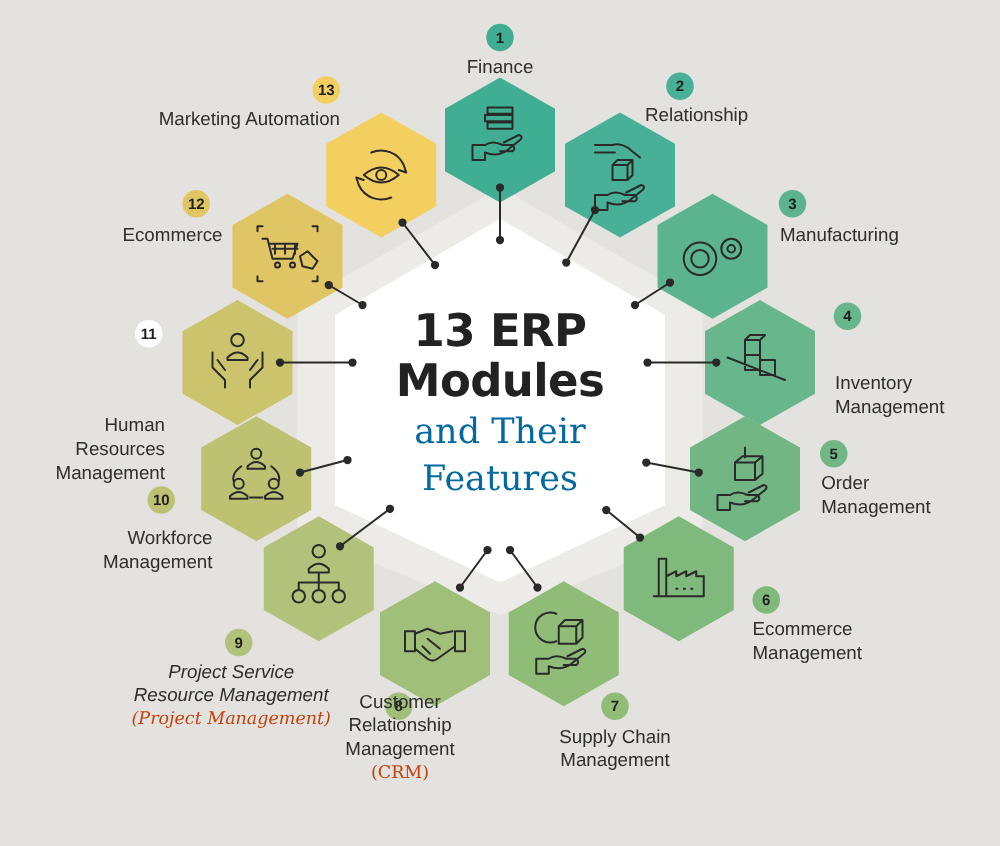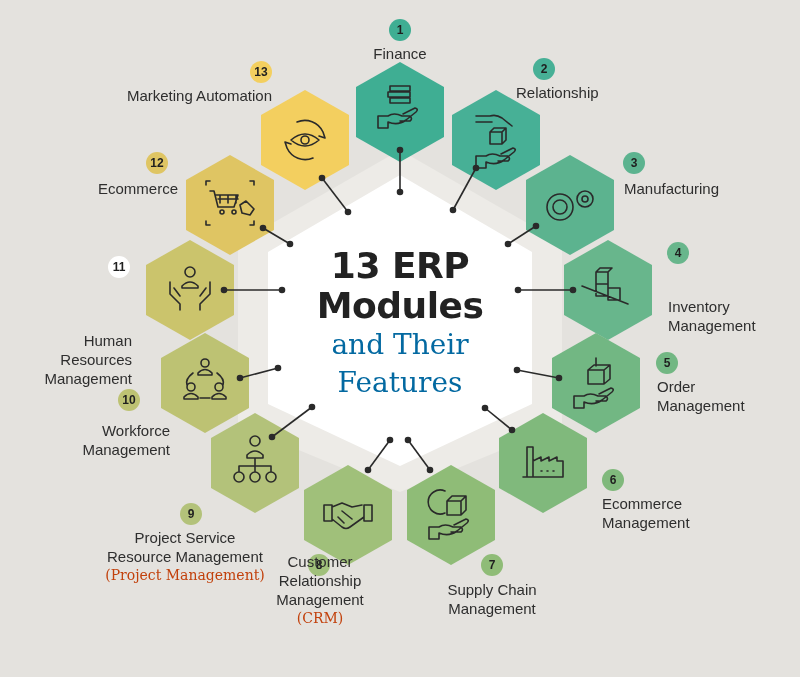--- a/index.html
+++ b/index.html
@@ -142,21 +142,21 @@
 <div class="lbl c" style="left:422px;top:580px;width:140px;">
   <span class="ttl">Supply Chain</span>
   <span class="ttl">Management</span>
 </div>
 <div class="lbl c" style="left:250px;top:552px;width:140px;">
   <span class="ttl">Customer</span>
   <span class="ttl">Relationship</span>
   <span class="ttl">Management</span>
   <span class="sub">(CRM)</span>
 </div>
-<div class="lbl c" style="left:60px;top:528px;width:250px;">
+<div class="lbl c" style="left:60px;top:528px;width:250px;font-style:italic;">
   <span class="ttl">Project Service</span>
   <span class="ttl">Resource Management</span>
   <span class="sub">(Project Management)</span>
 </div>
 <div class="lbl r" style="left:40px;top:421px;width:130px;">
   <span class="ttl">Workforce</span>
   <span class="ttl">Management</span>
 </div>
 <div class="lbl r" style="left:10px;top:295px;width:122px;margin-top:36px;">
   <span class="ttl">Human</span>

